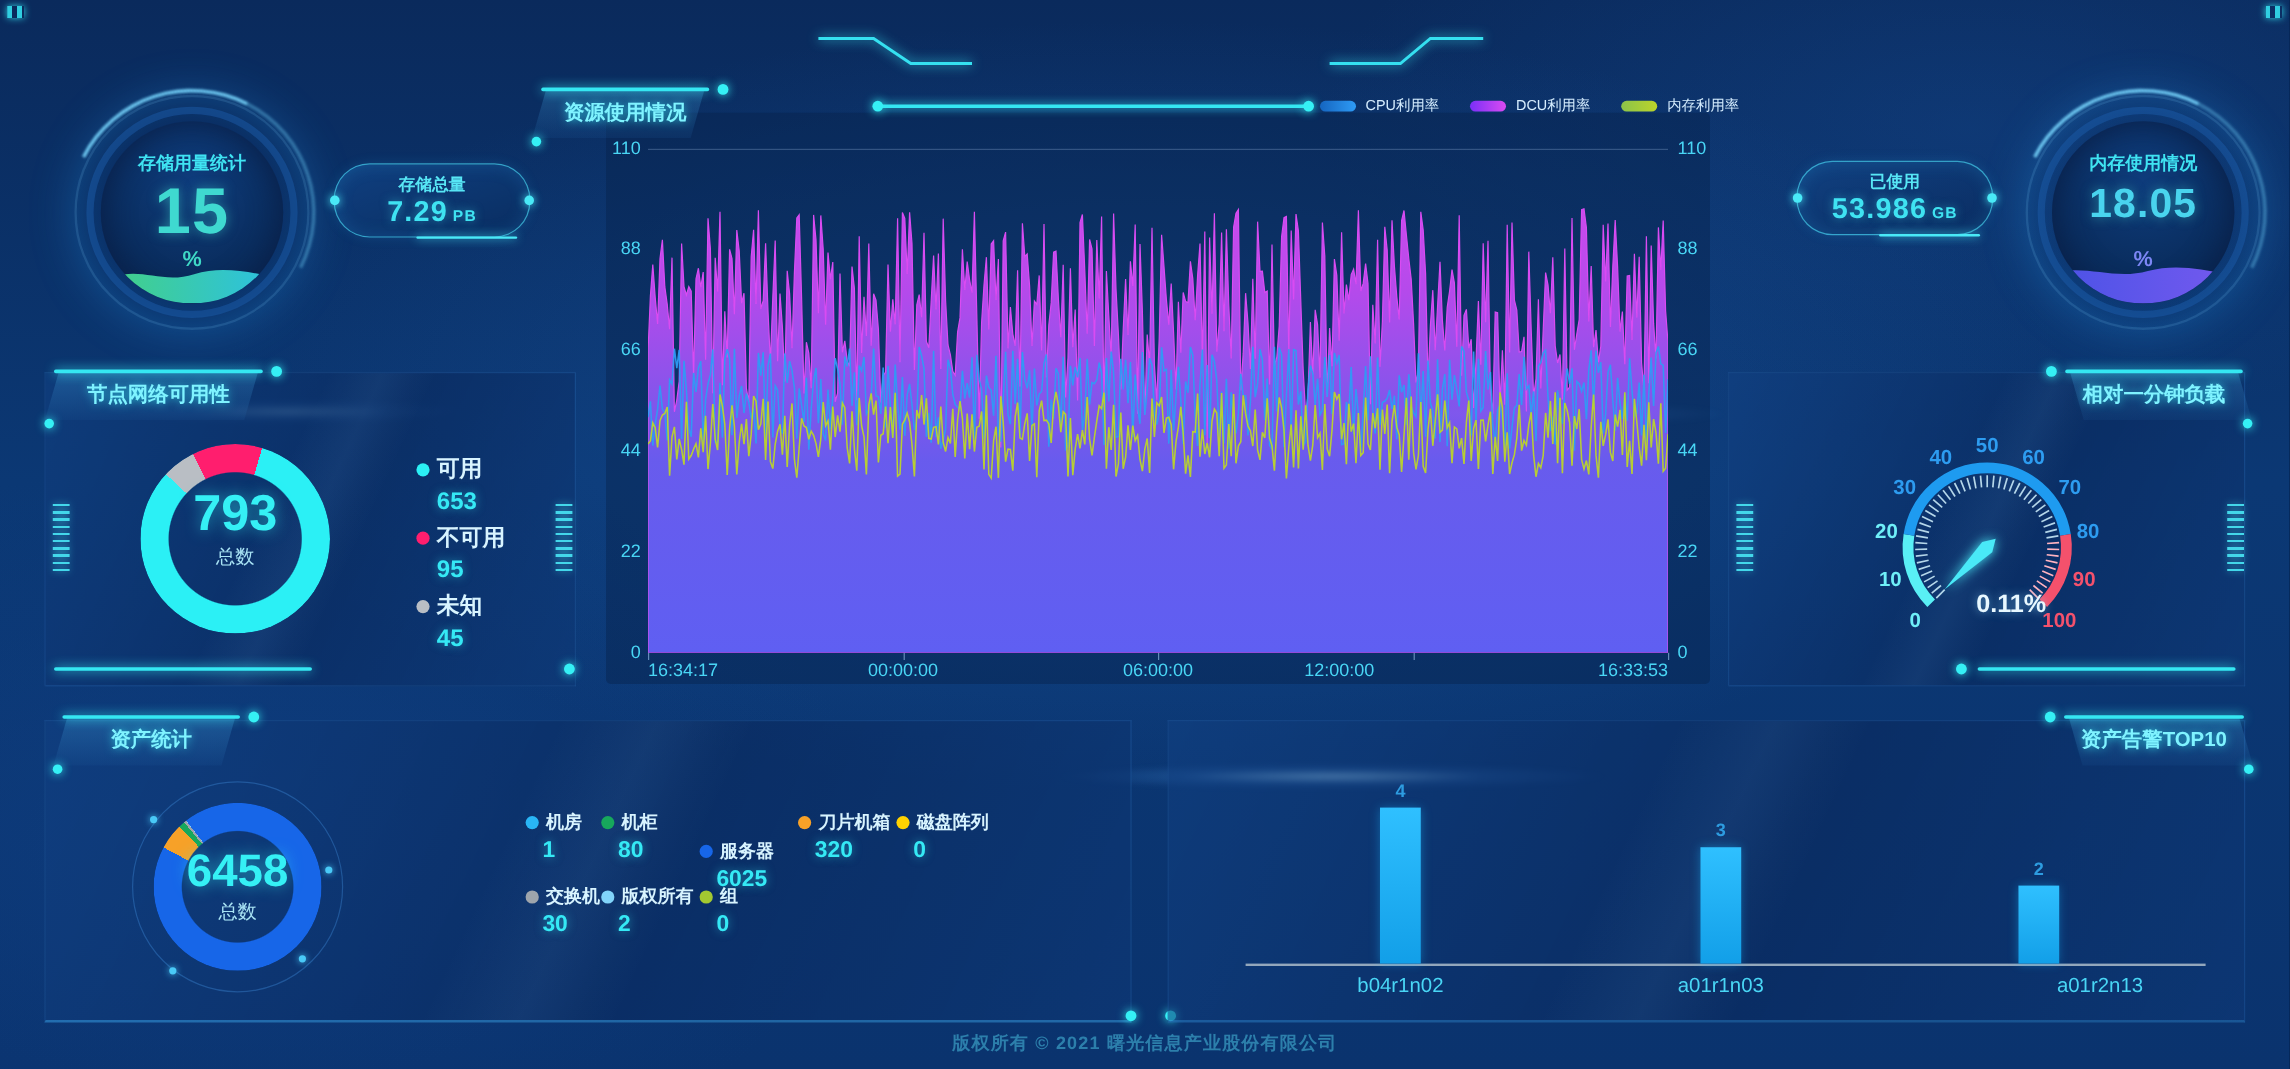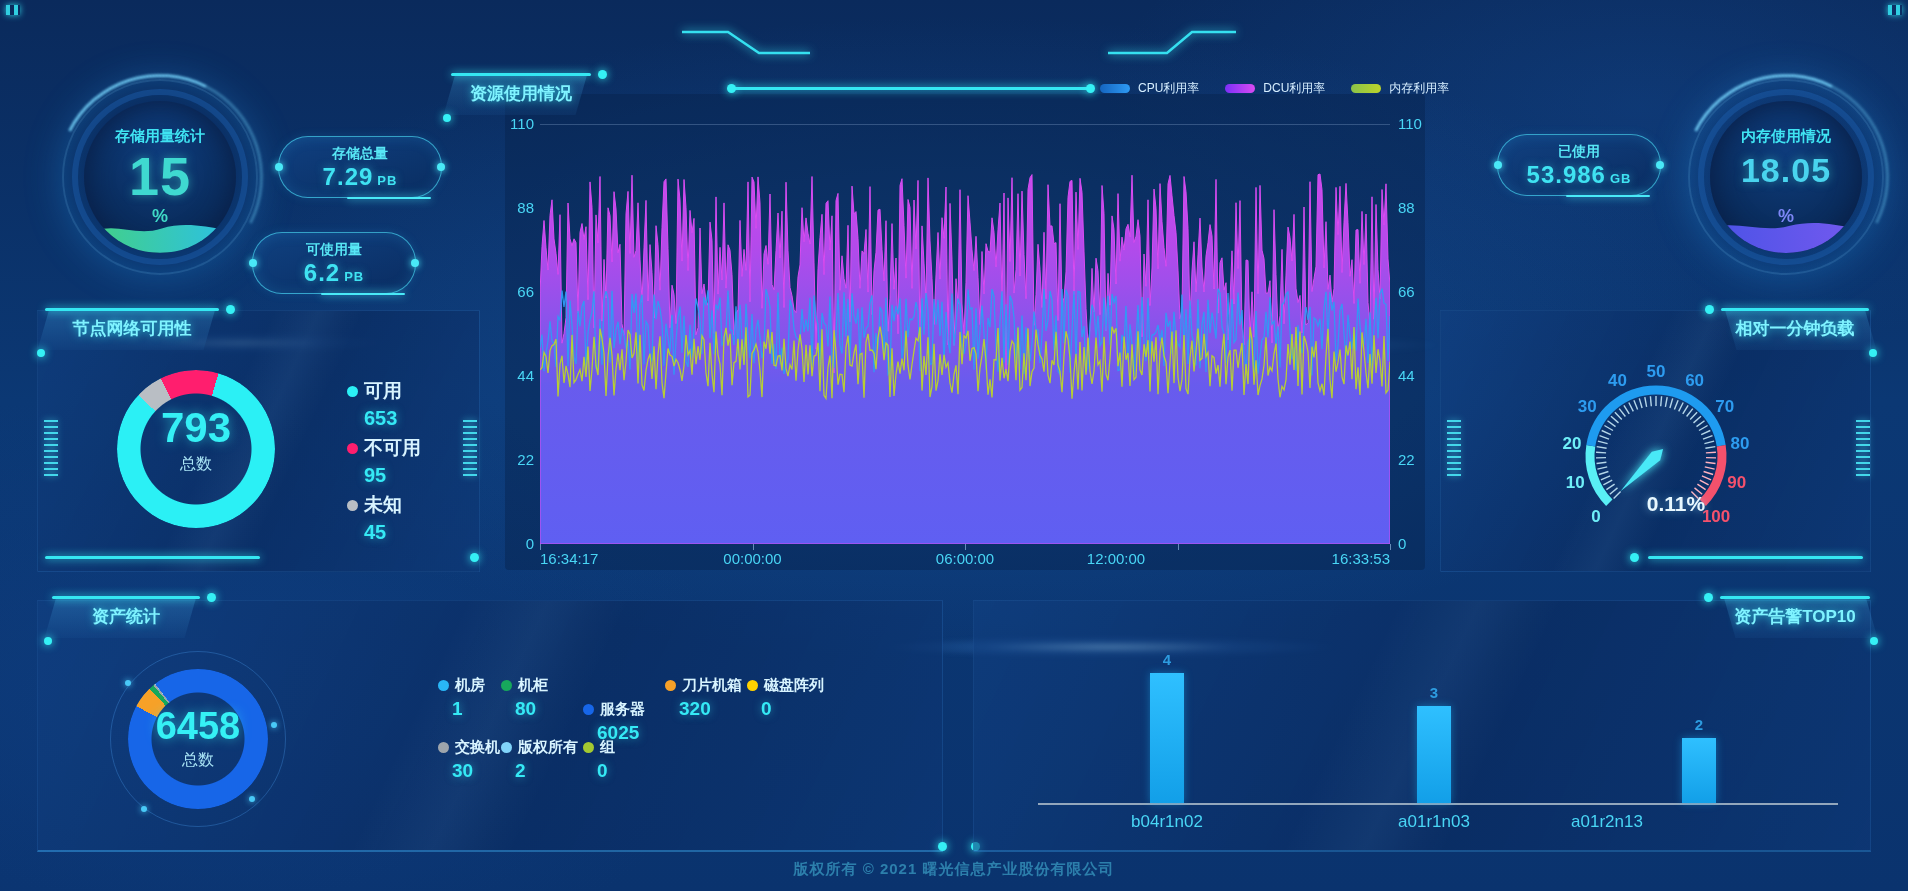--- a/index.html
+++ b/index.html
@@ -136,27 +136,20 @@
     <div class="g-val">15</div>
     <div class="g-pct">%</div>
   </div>
 
   <div class="pill" style="left:278px;top:136px;">
     <span class="d dl"></span>
     <span class="d dr"></span>
     <span class="ln"></span>
     <div class="pl">存储总量</div>
     <div class="pv"><span>7.29</span><span class="pu">PB</span></div>
-  </div>
-  <div class="pill" style="left:252px;top:232px;">
-    <span class="d dl"></span>
-    <span class="d dr"></span>
-    <span class="ln"></span>
-    <div class="pl">可使用量</div>
-    <div class="pv"><span>6.2</span><span class="pu">PB</span></div>
   </div>
 
   <div class="ringA" style="left:1688px;top:79px;"></div>
   <div class="liquid mem" style="left:1710px;top:101px;text-decoration:underline;">
     <svg id="wave-memory" width="152" height="40" viewBox="0 0 152 40" style="height: 39.436px;">
       <defs>
         <linearGradient id="wg2" x1="0" y1="0" x2="1" y2="0">
           <stop id="wg2a" offset="0" stop-color="#4E55EE"></stop>
             <stop id="wg2b" offset="1" stop-color="#7A5CF7"></stop>
         </linearGradient>
@@ -466,17 +459,17 @@
   <div class="axis-line" style="left:1038px;top:803px;width:800px;"></div>
   <div id="bar-chart">
       <div class="bar" style="left:1150px;top:673px;height:130px;"></div>
       <div class="bar-val" style="left:1137px;top:651px;">4</div>
       <div class="bar-lab" style="left:1097px;top:812px;">b04r1n02</div>
       <div class="bar" style="left:1417px;top:705.5px;height:97.5px;"></div>
       <div class="bar-val" style="left:1404px;top:683.5px;">3</div>
       <div class="bar-lab" style="left:1364px;top:812px;">a01r1n03</div>
       <div class="bar" style="left:1682px;top:738px;height:65px;"></div>
       <div class="bar-val" style="left:1669px;top:716px;">2</div>
-      <div class="bar-lab" style="left:1537px;top:812px;text-align:center;">a01r2n13</div>
+      <div class="bar-lab" style="left:1680px;top:812px;text-align:center;">a01r2n13</div>
     </div>
 
   <div class="footer">版权所有 © 2021 曙光信息产业股份有限公司</div>
 </div>
 
 </body></html>

